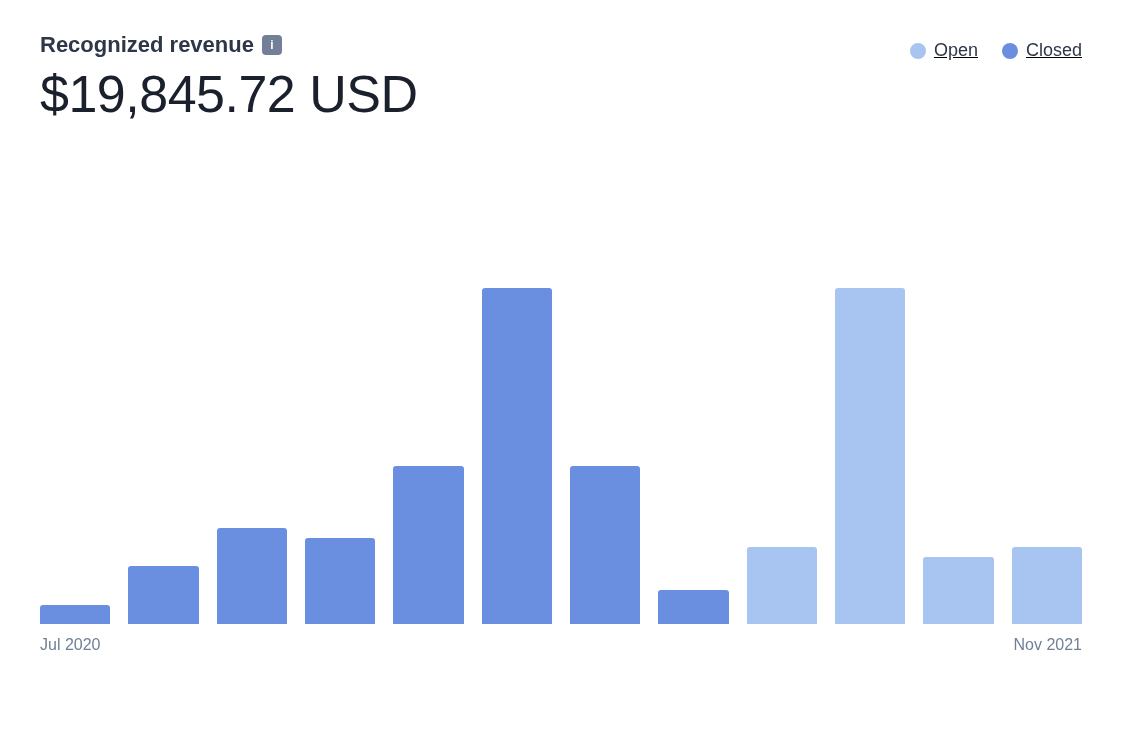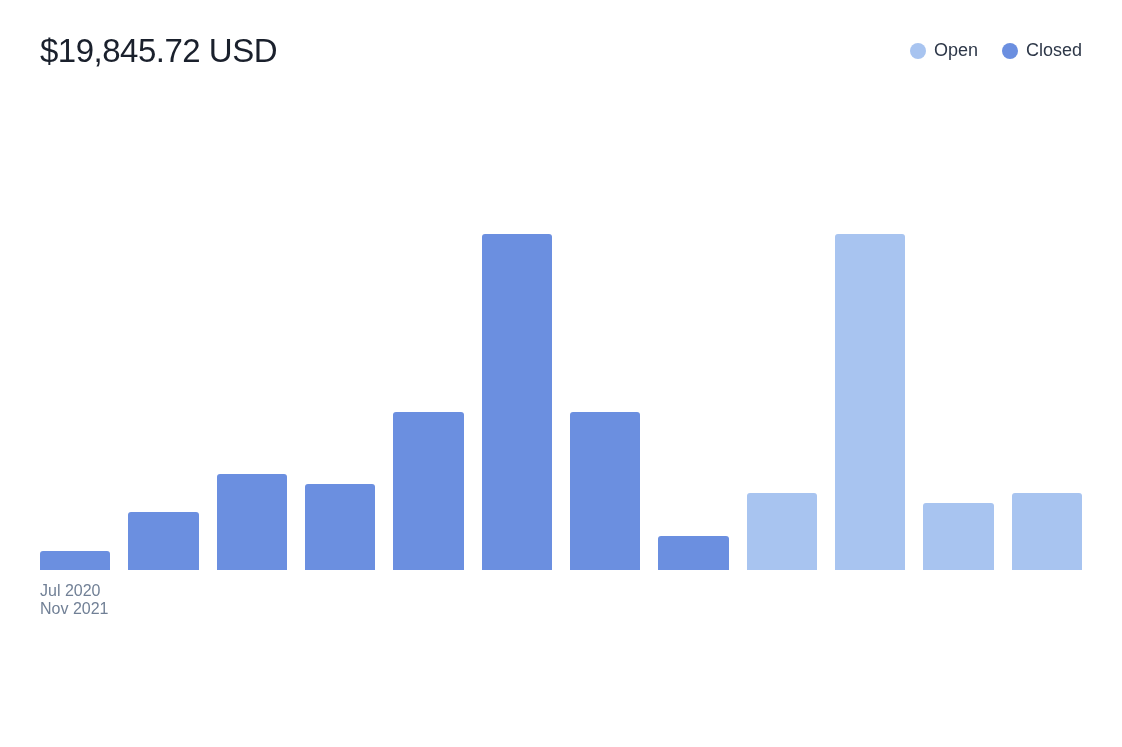--- a/index.html
+++ b/index.html
@@ -36,30 +36,31 @@
       border-radius: 4px;
       display: flex;
       align-items: center;
       justify-content: center;
       color: white;
       font-size: 12px;
       font-weight: 700;
       flex-shrink: 0;
     }
     .revenue-value {
-      font-size: 33px;
+      font-size: 52px;
       font-weight: 400;
       color: #1a202c;
       letter-spacing: -0.5px;
     }
     .legend {
       display: flex;
       align-items: center;
       gap: 24px;
       margin-top: 8px;
+      text-decoration: underline;
     }
     .legend-item {
       display: flex;
       align-items: center;
       gap: 8px;
     }
     .legend-dot {
       width: 16px;
       height: 16px;
       border-radius: 50%;
@@ -90,33 +91,38 @@
       background-color: #6b8fe0;
     }
     .bar-open {
       background-color: #a8c4f0;
     }
     .x-axis {
       display: flex;
       justify-content: space-between;
       margin-top: 12px;
       padding: 0 0;
-      flex-direction: column;
     }
     .x-label {
       font-size: 16px;
       color: #718096;
       font-weight: 400;
     }
   </style>
 </head>
 <body>
 
 <div class="header">
   <div class="title-section">
+    <div class="title-row">
+      <span class="chart-title">Recognized revenue</span>
+      <div class="info-icon">
+        <span>i</span>
+      </div>
+    </div>
     <div class="revenue-value">$19,845.72 USD</div>
   </div>
   <div class="legend">
     <div class="legend-item">
       <div class="legend-dot" style="background-color: #a8c4f0;"></div>
       <span class="legend-label">Open</span>
     </div>
     <div class="legend-item">
       <div class="legend-dot" style="background-color: #6b8fe0;"></div>
       <span class="legend-label">Closed</span>

